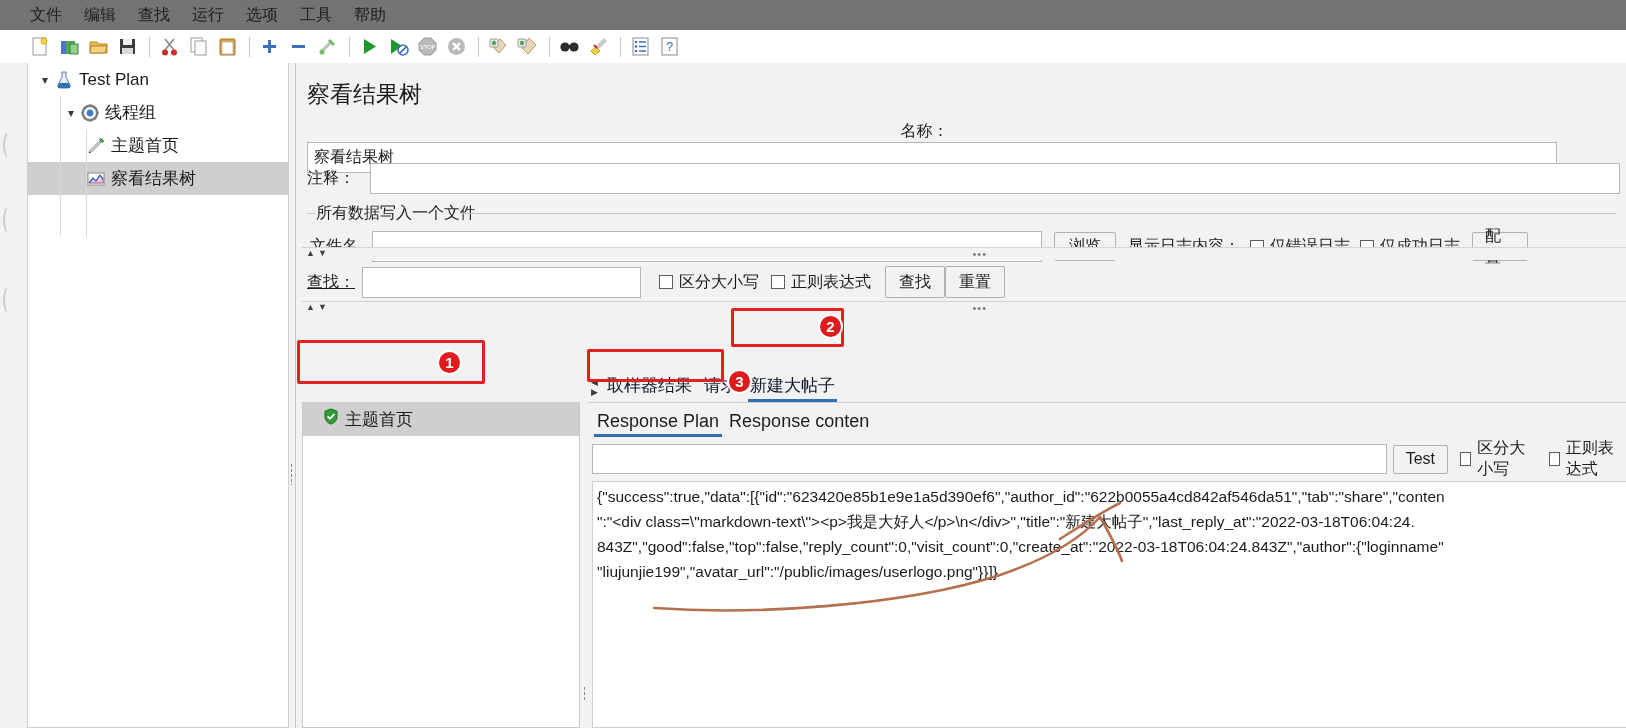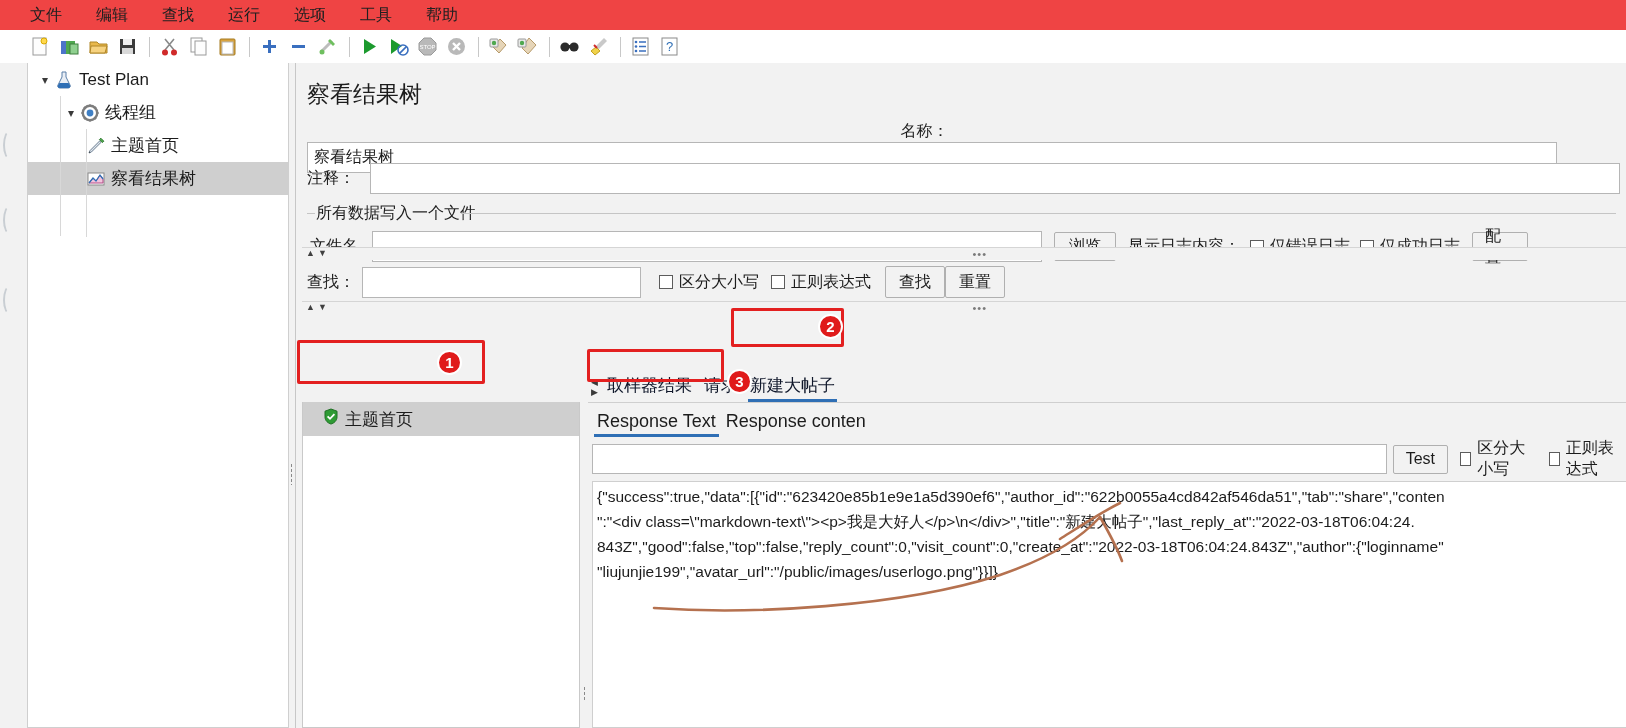--- a/index.html
+++ b/index.html
@@ -9,21 +9,21 @@
     font-family:"Liberation Sans","DejaVu Sans",sans-serif;
     font-size:15px; color:#1a1a1a;
     background:#ffffff;
     overflow:hidden; position:relative;
   }
   
   #app { position:absolute; inset:0; background:#f2f2f2; }
 
   .menubar {
     position:absolute; left:0; top:0; width:1626px; height:30px;
-    background:#ef4444; display:flex; align-items:center; padding-left:27px; gap:28px;
+    background:#737373; display:flex; align-items:center; padding-left:27px; gap:16px;
   }
   .menubar .mi { font-size:16px; color:#202020; padding:2px 3px; cursor:default; }
 
   .deco-circle {
     position:absolute; left:-18px; top:-14px; width:46px; height:46px;
     border-radius:50%; background:#b9c9d9; border:1px solid #8fa4b6;
     overflow:hidden;
   }
   .deco-circle:after{
     content:""; position:absolute; left:14px; top:10px; width:16px;height:32px;
@@ -418,21 +418,21 @@
       <span class="btn" style="margin-left:12px; width:56px;">配置</span>
     </div>
 
     <div class="strip" style="left:6px; top:184px; width:1325px;">
       <span class="caret" style="left:4px;">▲</span>
       <span class="caret" style="left:16px;">▼</span>
       <span class="elips" style="right:640px;">•••</span>
     </div>
 
     <div class="frow" style="left:11px; top:203px;">
-      <span class="flabel" style="width:55px; ">查找：</span>
+      <span class="flabel" style="width:55px; text-decoration:underline;">查找：</span>
       <span class="finput" style="width:279px;"></span>
       <span style="display:flex;align-items:center;margin-left:18px;">
         <span class="cbx"></span>
         <span class="flabel">区分大小写</span>
       </span>
       <span style="display:flex;align-items:center;margin-left:12px;">
         <span class="cbx"></span>
         <span class="flabel">正则表达式</span>
       </span>
       <span class="btn" style="margin-left:14px; width:60px; height:32px;">查找</span>
@@ -475,21 +475,21 @@
           <div class="scroller">
             <span class="a1">◀</span>
             <span class="a2">▶</span>
           </div>
           <div class="tab">取样器结果</div>
           <div class="tab">请求</div>
           <div class="tab active">新建大帖子</div>
         </div>
 
         <div class="subtabs">
-          <div class="subtab active">Response Text</div>
+          <div class="subtab active">Response Plan</div>
           <div class="subtab">Response conten</div>
         </div>
 
         <div class="findbar">
           <span class="findinput"></span>
           <span class="btn" style="margin-left:6px;width:56px;">Test</span>
           <span style="display:flex;align-items:center;margin-left:12px;">
             <span class="cbx"></span>
             <span class="flabel">区分大小写</span>
           </span>

